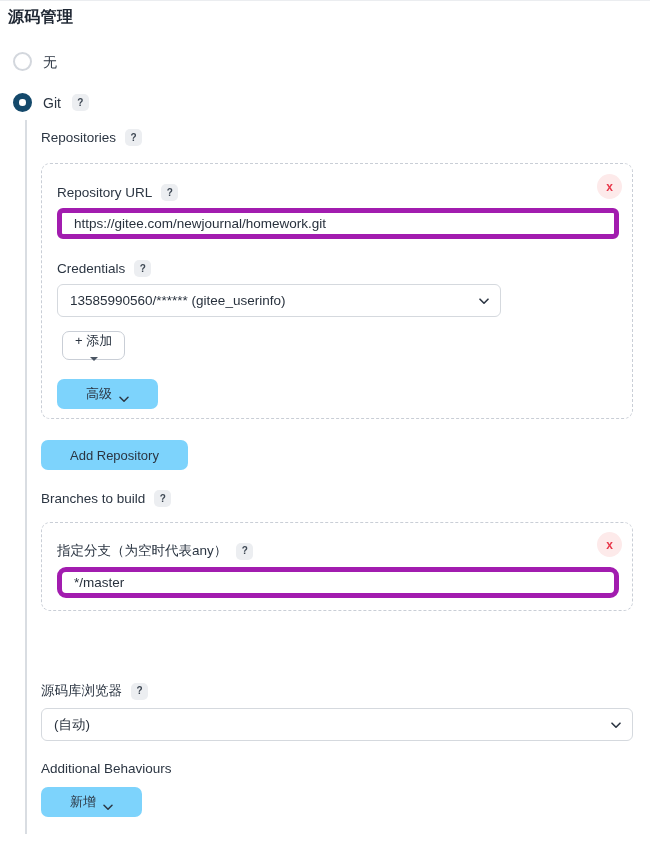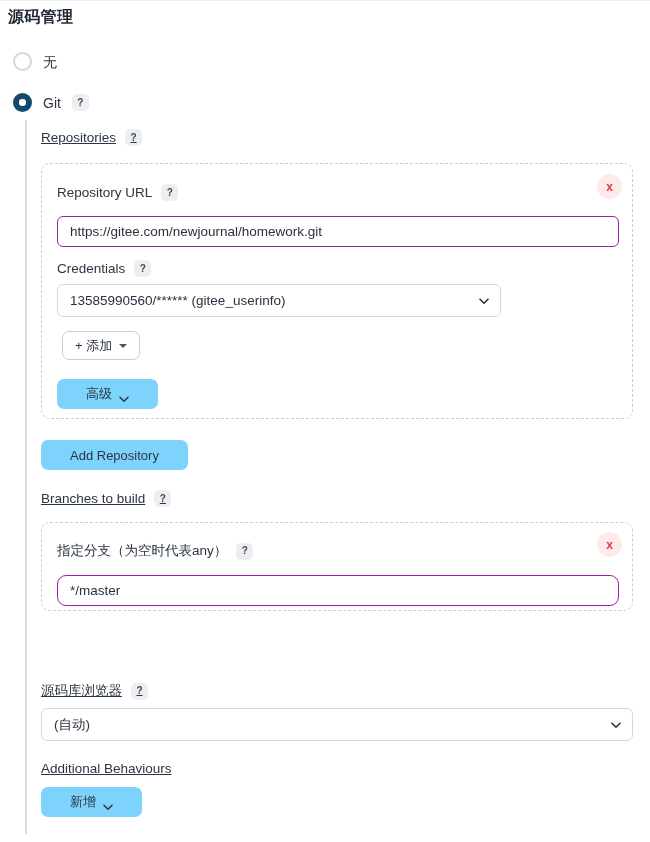--- a/index.html
+++ b/index.html
@@ -89,21 +89,20 @@
   }
 
   
   .group-label {
     position: absolute;
     display: flex;
     align-items: center;
     gap: 9px;
     font-size: 13.5px;
     color: #2b3542;
-    text-decoration: underline;
   }
   .group-label.repositories     { left: 41px; top: 128px; }
   .group-label.branches         { left: 41px; top: 489px; }
   .group-label.browser          { left: 41px; top: 681px; }
   .group-label.additional       { left: 41px; top: 760px; }
 
   
   .dashed-block {
     position: absolute;
     border: 1px dashed #c9ced6;
@@ -119,31 +118,30 @@
     display: flex;
     align-items: center;
     gap: 9px;
     font-size: 13.5px;
     color: #2b3542;
   }
 
   
   .text-input {
     position: absolute;
-    border: 1px solid #a21caf;
+    border: 5px solid #a21caf;
     border-radius: 6px;
     background: #ffffff;
     font-family: "Liberation Sans", "DejaVu Sans", sans-serif;
     font-size: 13.5px;
     color: #28313d;
     padding: 0 12px;
     outline: none;
     height: 31px;
     line-height: 29px;
-    margin-top: 8px;
   }
 
   
   .select-wrap {
     position: absolute;
   }
   .select-box {
     width: 100%;
     height: 100%;
     border: 1px solid #d5d9de;
@@ -175,20 +173,21 @@
     color: #2b3542;
     border-radius: 7px;
     cursor: pointer;
     white-space: nowrap;
   }
   .btn.outline {
     background: #ffffff;
     border: 1px solid #c9ced6;
     padding: 0 12px;
     height: 29px;
+    flex-direction: column;
   }
   .btn.ghost {
     background: #7dd3fc;
     border: 1px solid transparent;
     padding: 0 28px;
     height: 30px;
   }
   .caret-small {
     width: 0; height: 0;
     border-left: 4px solid transparent;

